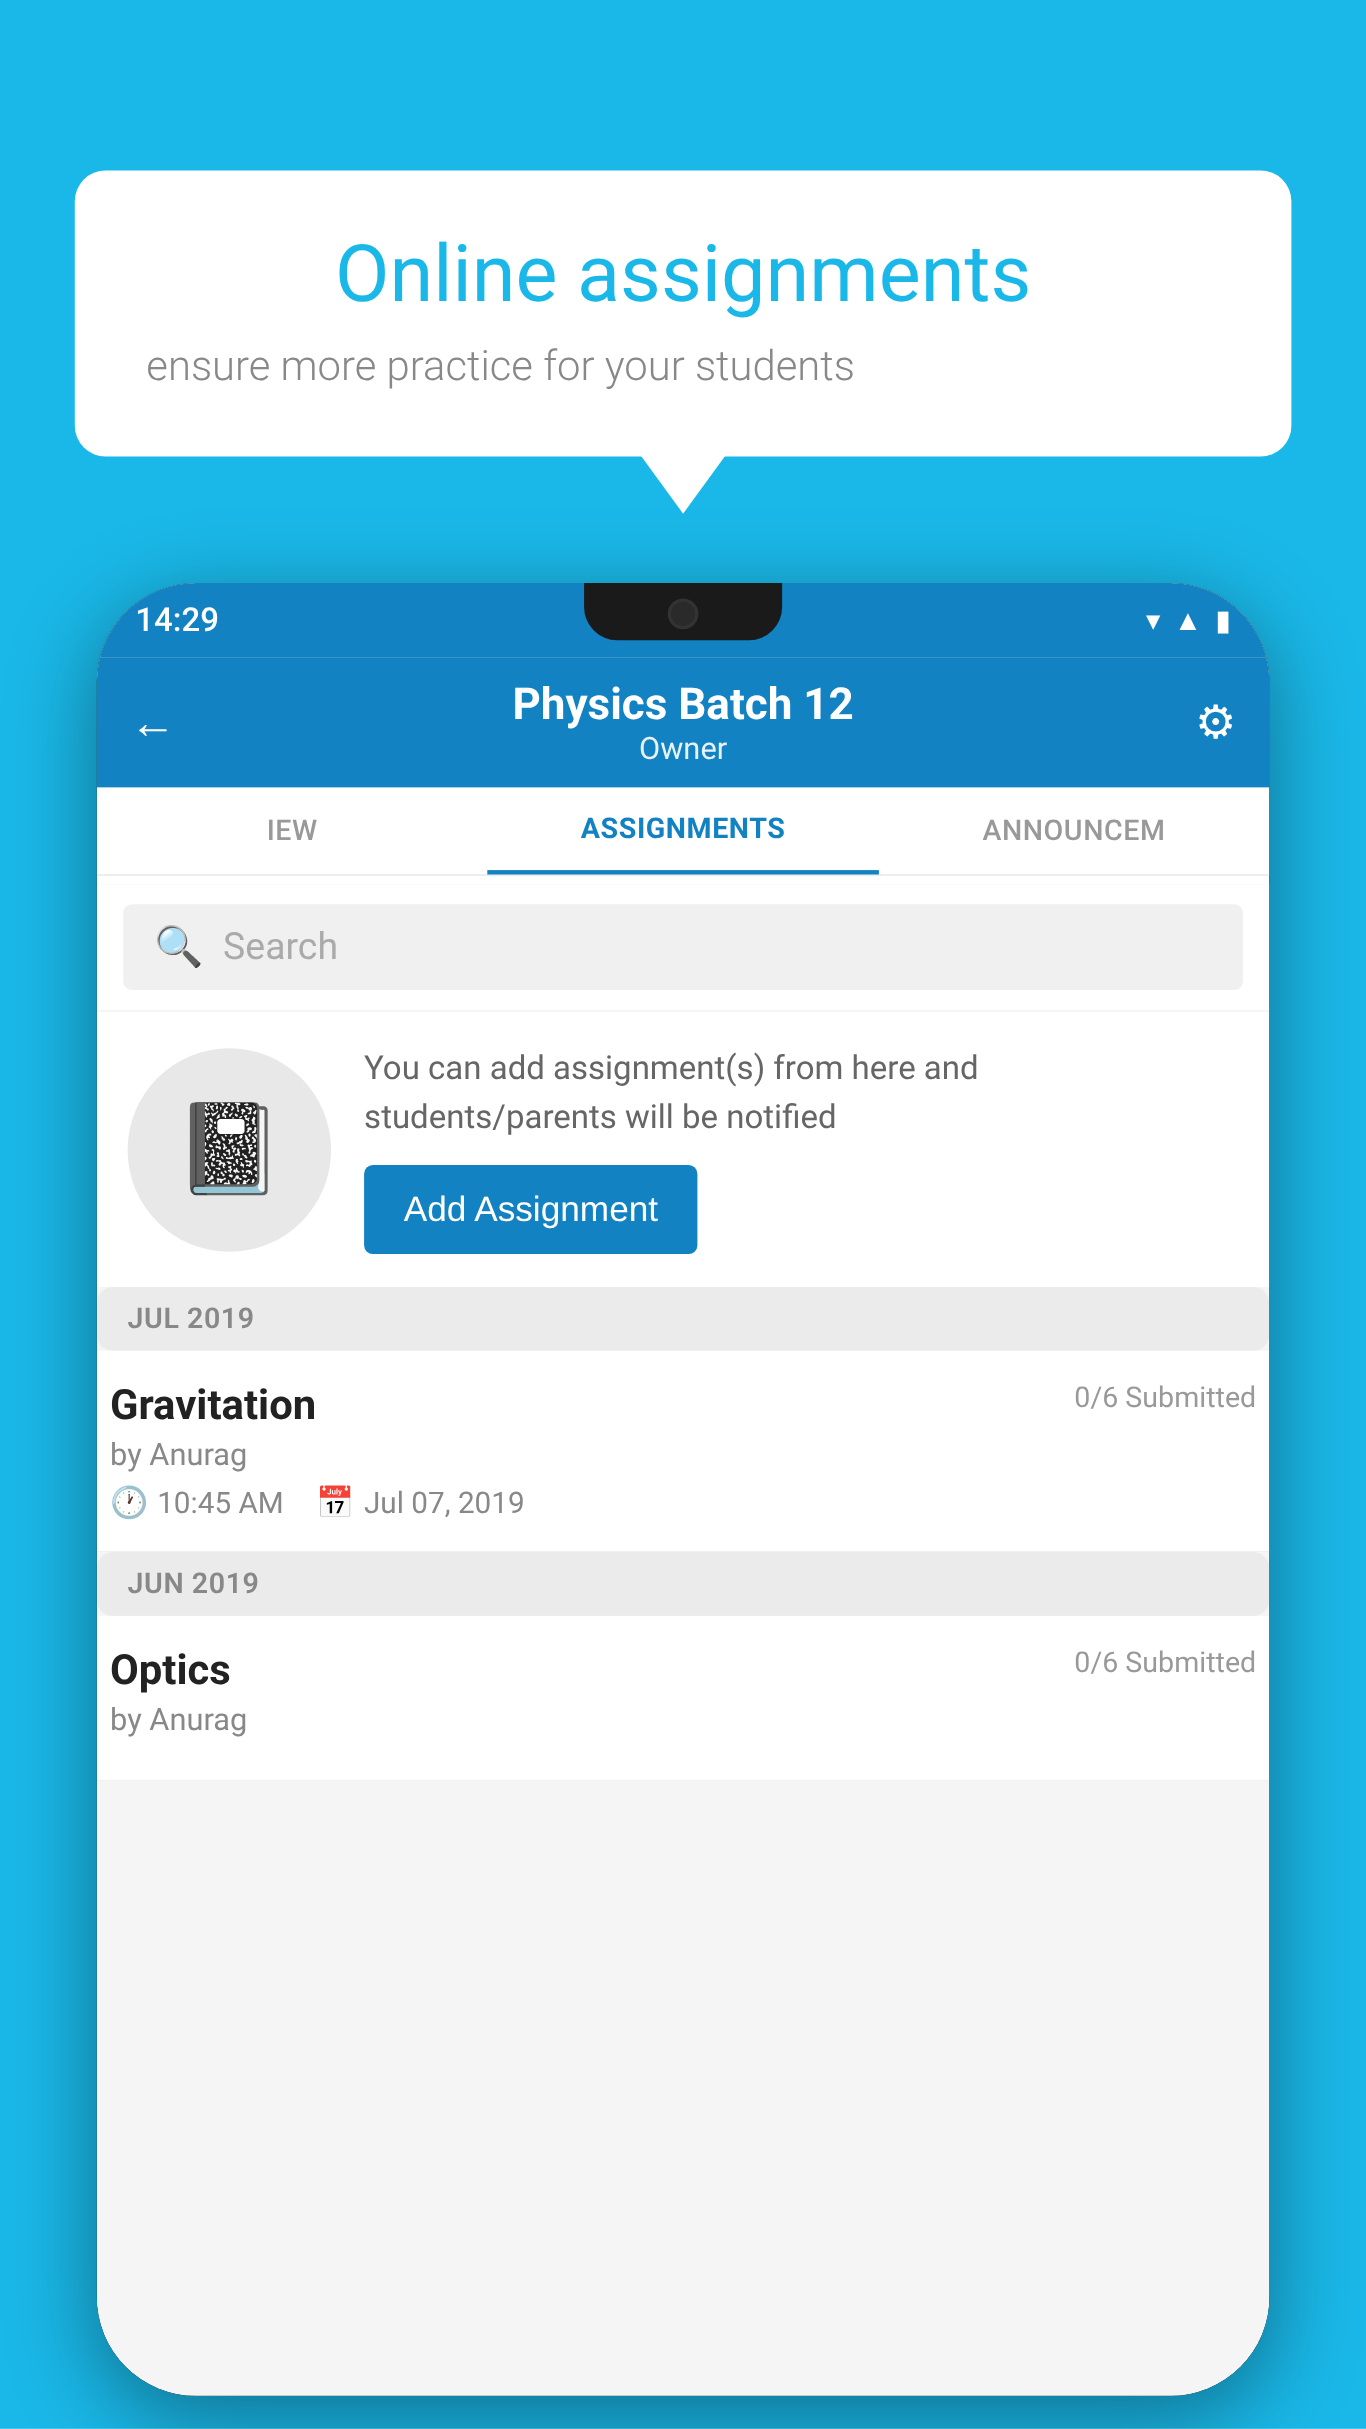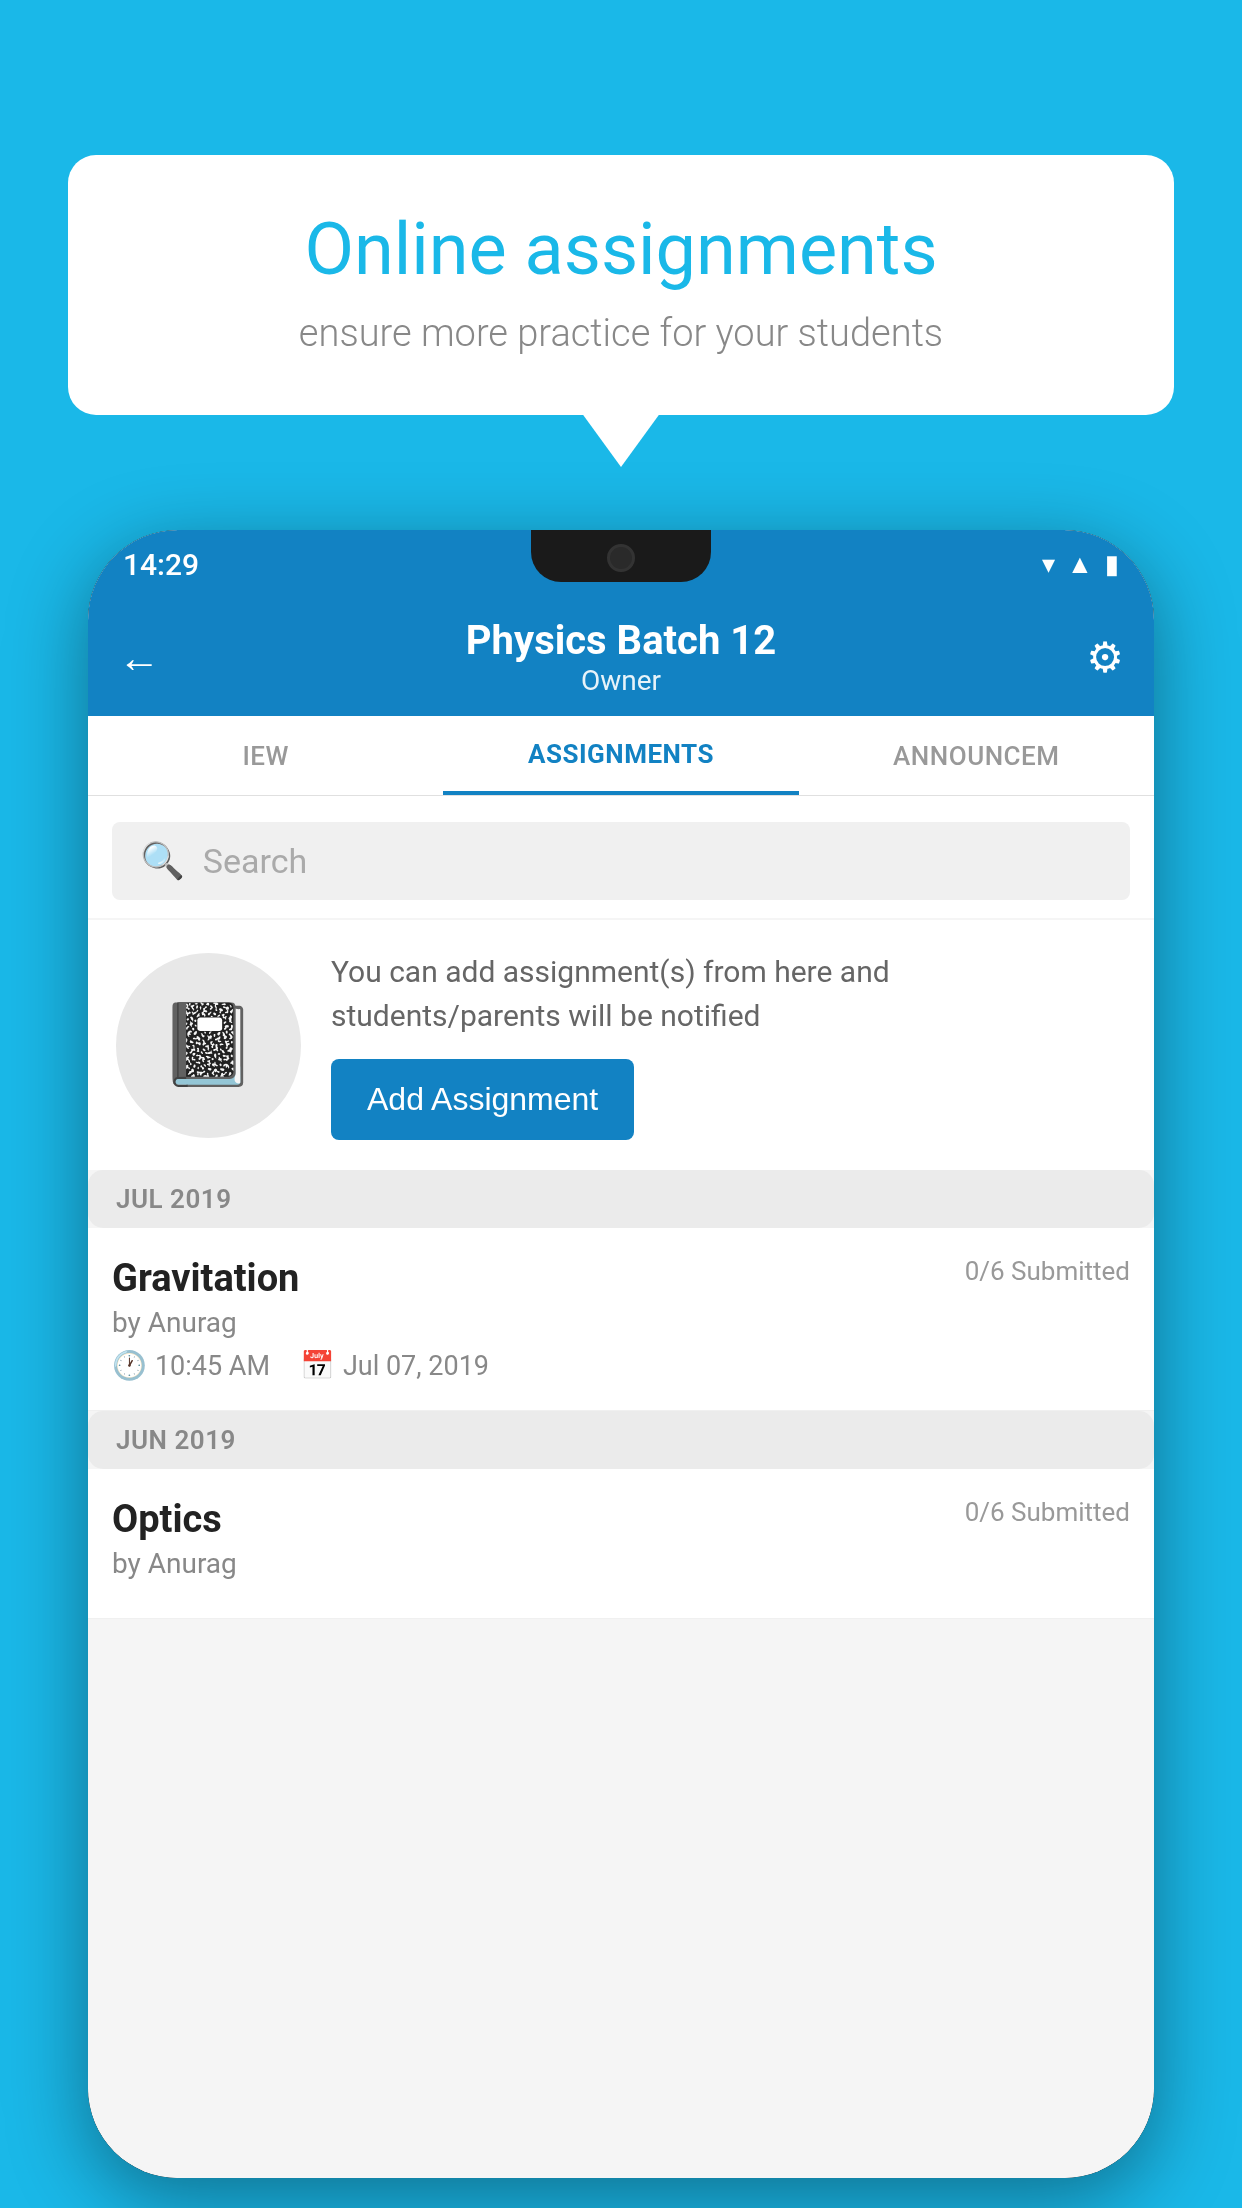--- a/index.html
+++ b/index.html
@@ -46,21 +46,20 @@
       font-weight: 400;
       color: #1ab8e8;
       text-align: center;
       line-height: 1.1;
       margin-bottom: 22px;
     }
 
     .speech-bubble p {
       font-size: 38px;
       color: #888;
-      text-align: center;
       font-weight: 300;
     }
 
     
     .phone-frame {
       position: absolute;
       top: 530px;
       left: 88px;
       right: 88px;
       bottom: 30px;
@@ -309,21 +308,21 @@
       font-size: 26px;
       font-weight: 600;
       color: #888;
       letter-spacing: 0.5px;
       border-radius: 15px;
     }
 
     
     .assignment-item {
       background: white;
-      padding: 28px 24px;
+      padding: 28px 12px;
       border-bottom: 1px solid #f0f0f0;
     }
 
     .assignment-row1 {
       display: flex;
       justify-content: space-between;
       align-items: flex-start;
       margin-bottom: 6px;
     }
 

